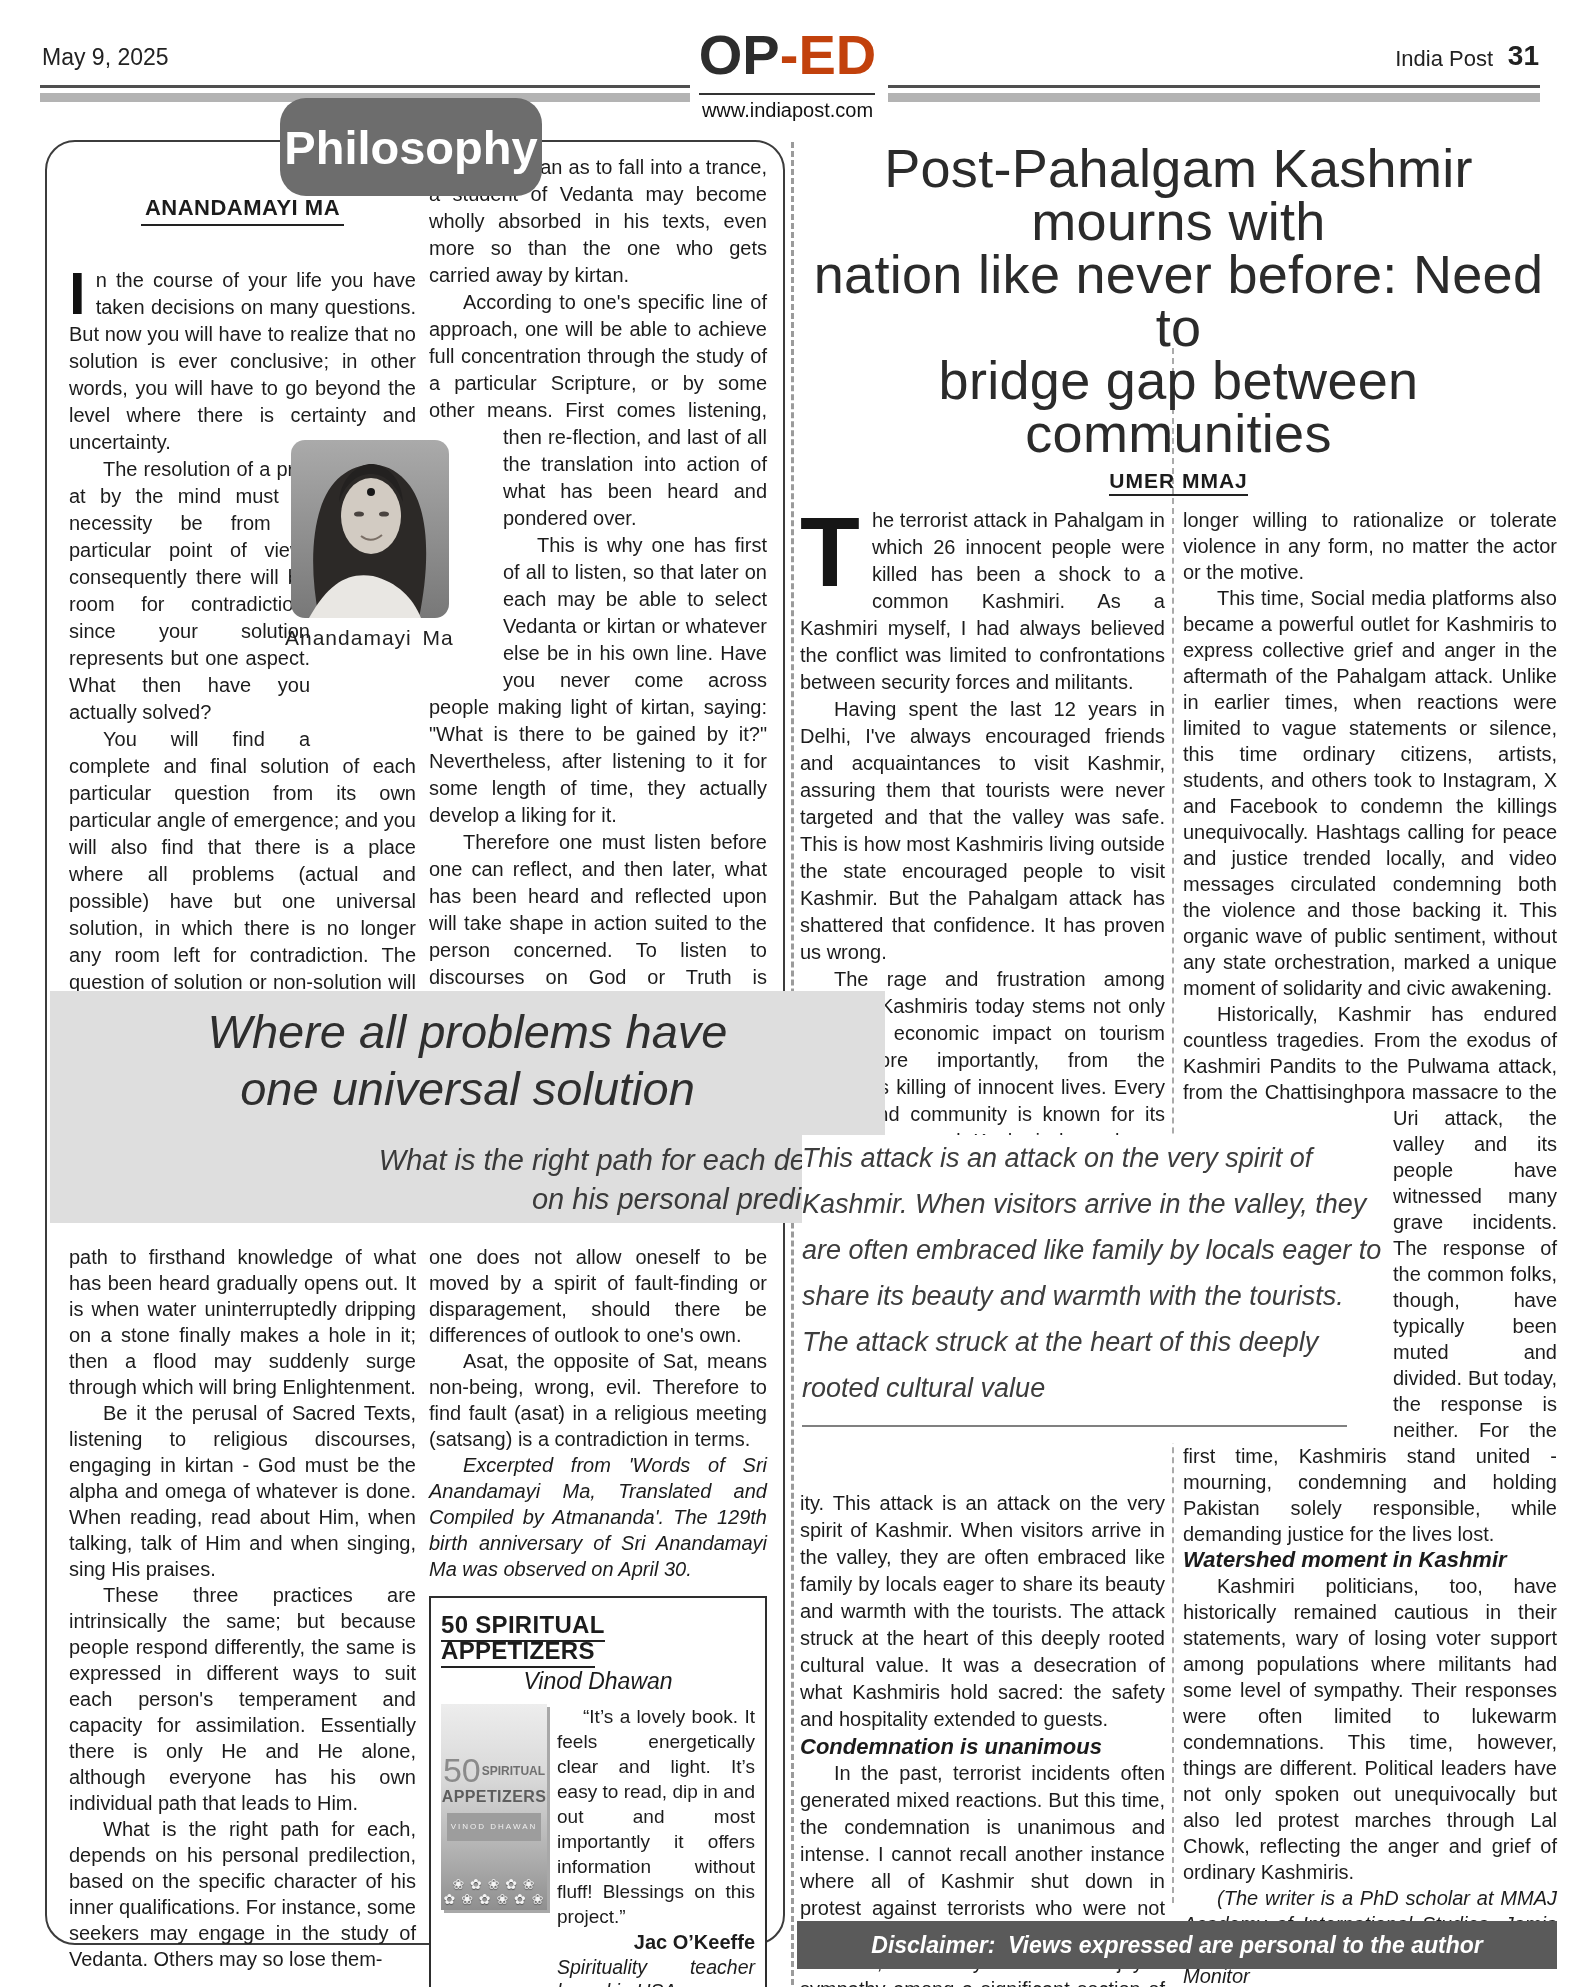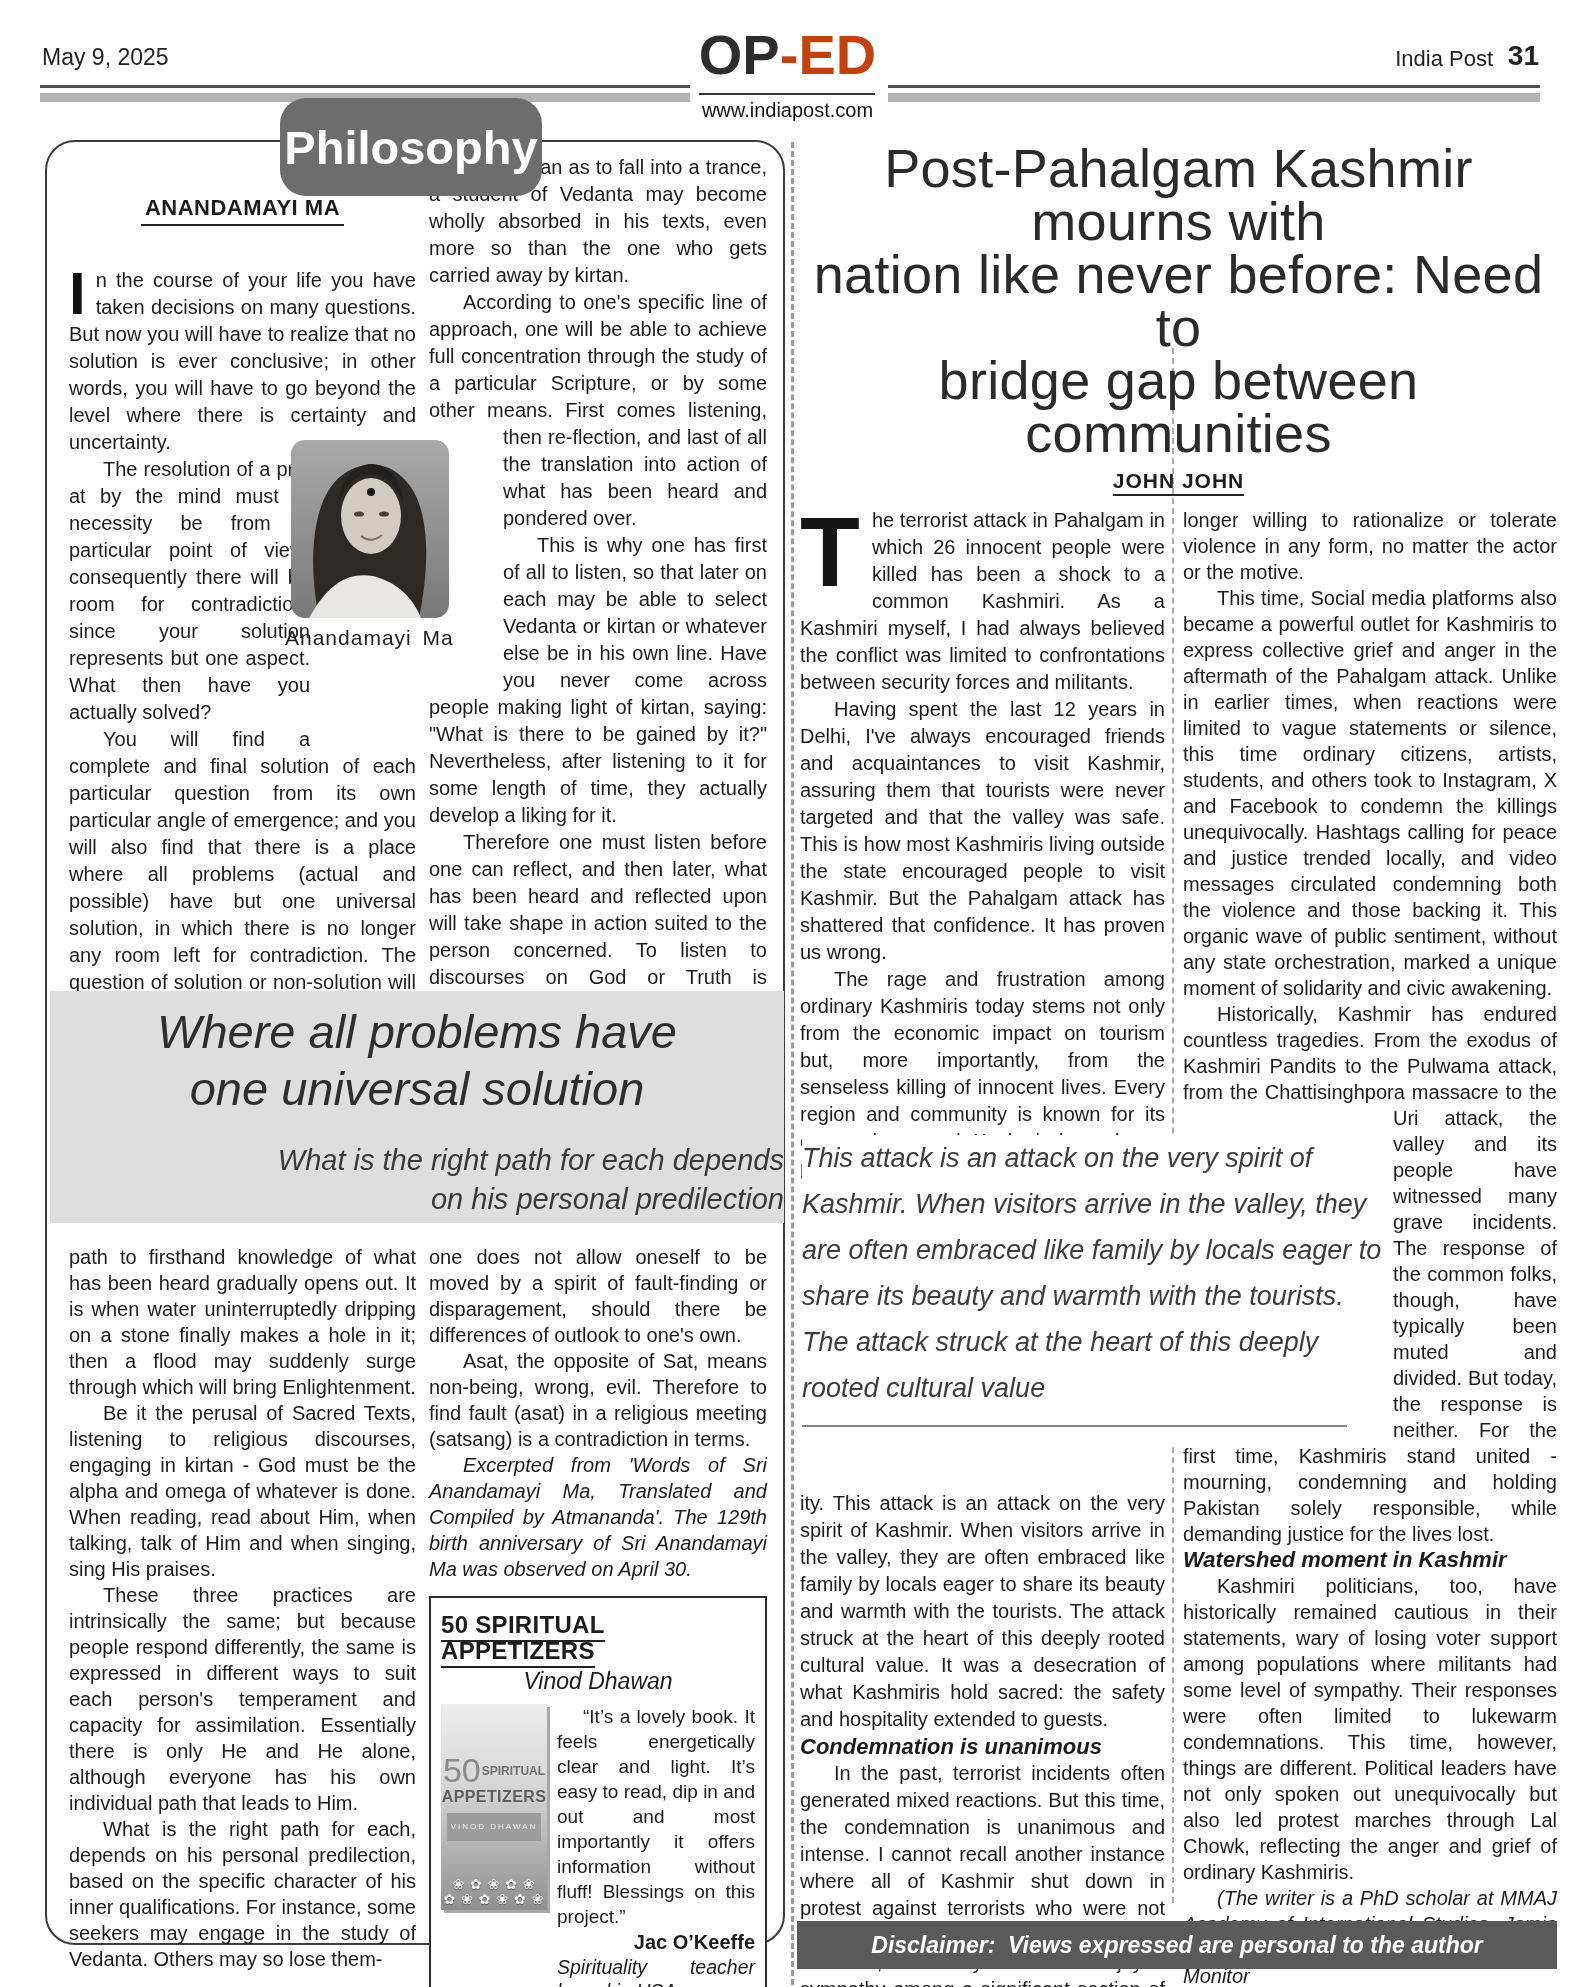--- a/index.html
+++ b/index.html
@@ -49,21 +49,21 @@
 
   .dropI { float:left; font-weight:bold; font-size:60px; line-height:48px; margin:3px 10px 0 0; color:#111; }
   .spA { float:right; width:106px; height:250px; }
   .spB { float:left; width:74px; height:252px; }
 
   .photo { position:absolute; left:244px; top:298px; width:158px; height:178px; z-index:4; }
   .photo svg { display:block; }
   .photo-cap { position:absolute; left:238px; top:484px; width:250px; font-size:21px; color:#222;
                z-index:4; letter-spacing:1px; word-spacing:4px; }
 
-  .lq { position:absolute; left:3px; top:849px; width:734px; height:232px; background:#dedede;
+  .lq { position:absolute; left:3px; top:849px; width:835px; height:232px; background:#dedede;
         text-align:center; font-style:italic; z-index:3; }
   .lq-main { font-size:47px; line-height:57px; color:#2e2e2e; margin-top:12px; }
   .lq-sub  { font-size:29px; line-height:39px; color:#3a3a3a; margin-top:24px;text-align:right; }
 
   .excerpt { font-style:italic; }
 
   
   .ad { margin-top:14px; border:2px solid #2e2e2e; padding:8px 10px 0 10px; background:#fff; position:relative; }
   .ad-title { text-align:left; font-weight:bold; font-size:24px; margin:6px 0 4px; letter-spacing:0.3px; }
   .ad-title span { border-bottom:2px solid #222; padding-bottom:2px; }
@@ -221,21 +221,21 @@
       </div>
     </div>
   </div>
 
   <div class="rsec">
     <div class="headline">
       <span>Post-Pahalgam Kashmir mourns with</span>
       <span>nation like never before: Need to</span>
       <span>bridge gap between communities</span>
     </div>
-    <div class="byline"><span>JOHN JOHN</span></div>
+    <div class="byline"><span>UMER MMAJ</span></div>
 
     <div class="rcols">
 
       <div class="cC">
         <p><span class="dropT">T</span><span>he terrorist attack in Pahalgam in which 26 innocent people were killed has been a shock to a common Kashmiri. As a Kashmiri myself, I had always believed the conflict was limited to confrontations between security forces and militants.</span></p>
         <p class="ind">Having spent the last 12 years in Delhi, I've always encouraged friends and acquaintances to visit Kashmir, assuring them that tourists were never targeted and that the valley was safe. This is how most Kashmiris living outside the state encouraged people to visit Kashmir. But the Pahalgam attack has shattered that confidence. It has proven us wrong.</p>
         <p class="ind">The rage and frustration among ordinary Kashmiris today stems not only from the economic impact on tourism but, more importantly, from the senseless killing of innocent lives. Every region and community is known for its core values, and Kashmir has always prided itself on its hospital-</p>
         <div class="qgap"></div>
         <p>ity. This attack is an attack on the very spirit of Kashmir. When visitors arrive in the valley, they are often embraced like family by locals eager to share its beauty and warmth with the tourists. The attack struck at the heart of this deeply rooted cultural value. It was a desecration of what Kashmiris hold sacred: the safety and hospitality extended to guests.</p>
         <p class="subhead">Condemnation is unanimous</p>

